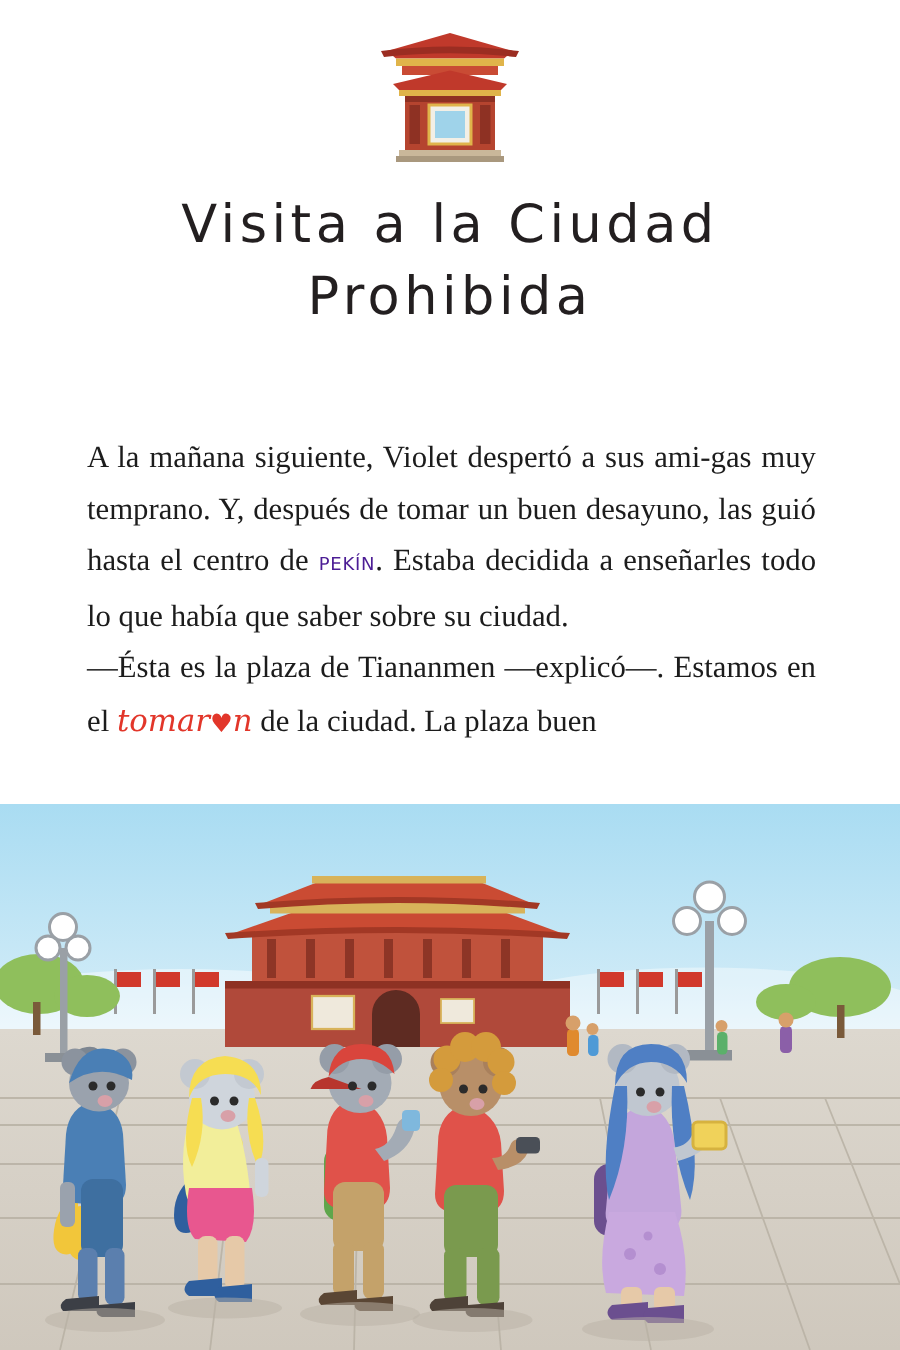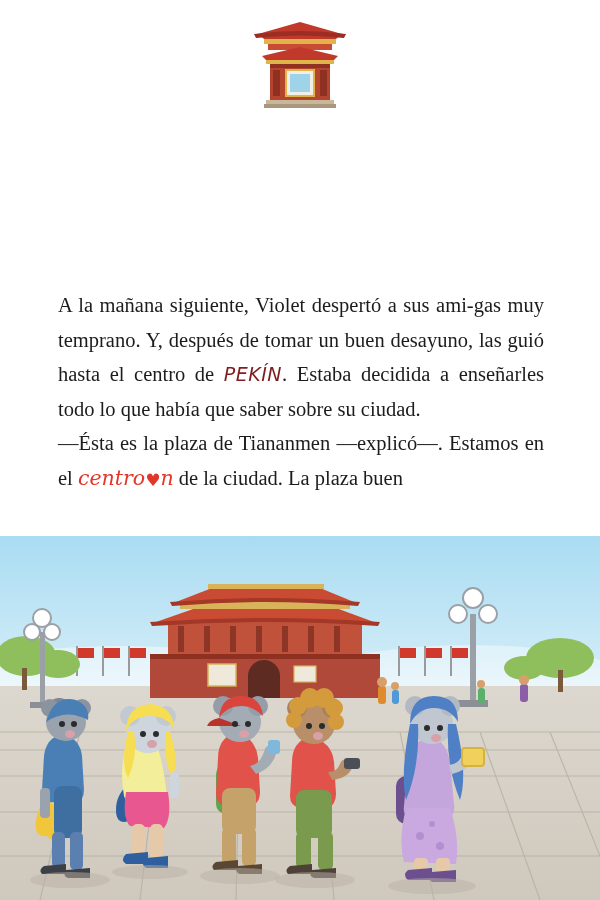--- a/index.html
+++ b/index.html
@@ -64,24 +64,23 @@
     text-justify: inter-word;
   }
   .body-text p {
     margin: 0;
   }
   .para-indent {
     text-indent: 0;
   }
   .hand-red {
     font-family: "DejaVu Sans", sans-serif;
-    color: #7f1d1d;
-    font-size: 19px;
+    color: #4c1d95;
+    font-size: 12px;
     letter-spacing: 0.5px;
-    font-style: italic;
   }
   .script-red {
     font-family: "DejaVu Serif", serif;
     font-style: italic;
     color: #e2362a;
     position: relative;
   }
   .heart {
     display: inline-block;
     color: #e2362a;
@@ -125,24 +124,28 @@
       <rect x="50" y="60" width="20" height="18" fill="#9fd3ea"></rect>
 
       <rect x="33" y="56" width="7" height="26" fill="#8e3123"></rect>
       <rect x="80" y="56" width="7" height="26" fill="#8e3123"></rect>
 
       <rect x="26" y="86" width="68" height="6" fill="#c9b79a"></rect>
       <rect x="24" y="90" width="72" height="4" fill="#a9987e"></rect>
     </svg>
   </div>
 
+  <div class="title-block">
+    <div class="title-line">Visita a la Ciudad</div>
+    <div class="title-line">Prohibida</div>
+  </div>
 
   <div class="body-text">
     <p class="para-indent"><span>A la mañana siguiente, Violet despertó a sus ami-gas muy temprano. Y, después de tomar un buen desayuno, las guió hasta el centro de </span><span class="hand-red">PEKÍN</span><span>. Estaba decidida a enseñarles todo lo que había que saber sobre su ciudad.</span></p>
-    <p><span>—Ésta es la plaza de Tiananmen —explicó—. Estamos en el </span><span class="script-red"><span>centro</span><span class="heart">♥</span><span>n</span></span><span> de la ciudad. La plaza buen</span></p>
+    <p><span>—Ésta es la plaza de Tiananmen —explicó—. Estamos en el </span><span class="script-red"><span>tomar</span><span class="heart">♥</span><span>n</span></span><span> de la ciudad. La plaza buen</span></p>
   </div>
 
   <div class="illustration">
     <svg class="ill-svg" width="600" height="364" viewBox="0 0 600 364" xmlns="http://www.w3.org/2000/svg">
       <defs>
         <linearGradient id="sky" x1="0" y1="0" x2="0" y2="1">
           <stop offset="0%" stop-color="#a9dcf2"></stop>
           <stop offset="70%" stop-color="#cdeaf7"></stop>
           <stop offset="100%" stop-color="#e8f5fb"></stop>
         </linearGradient>

